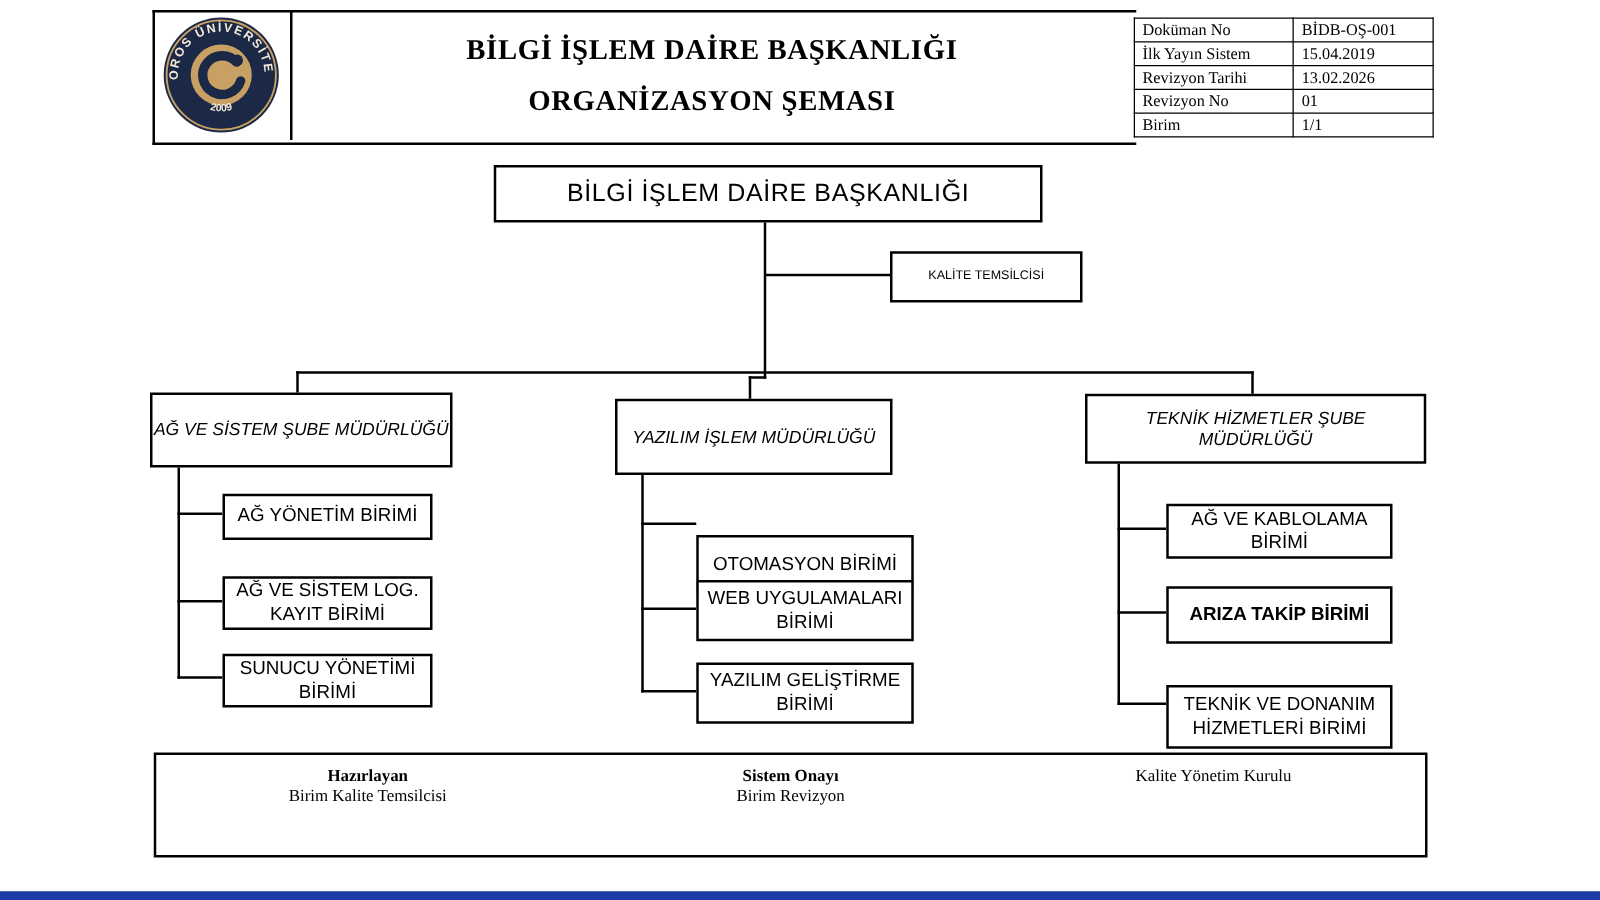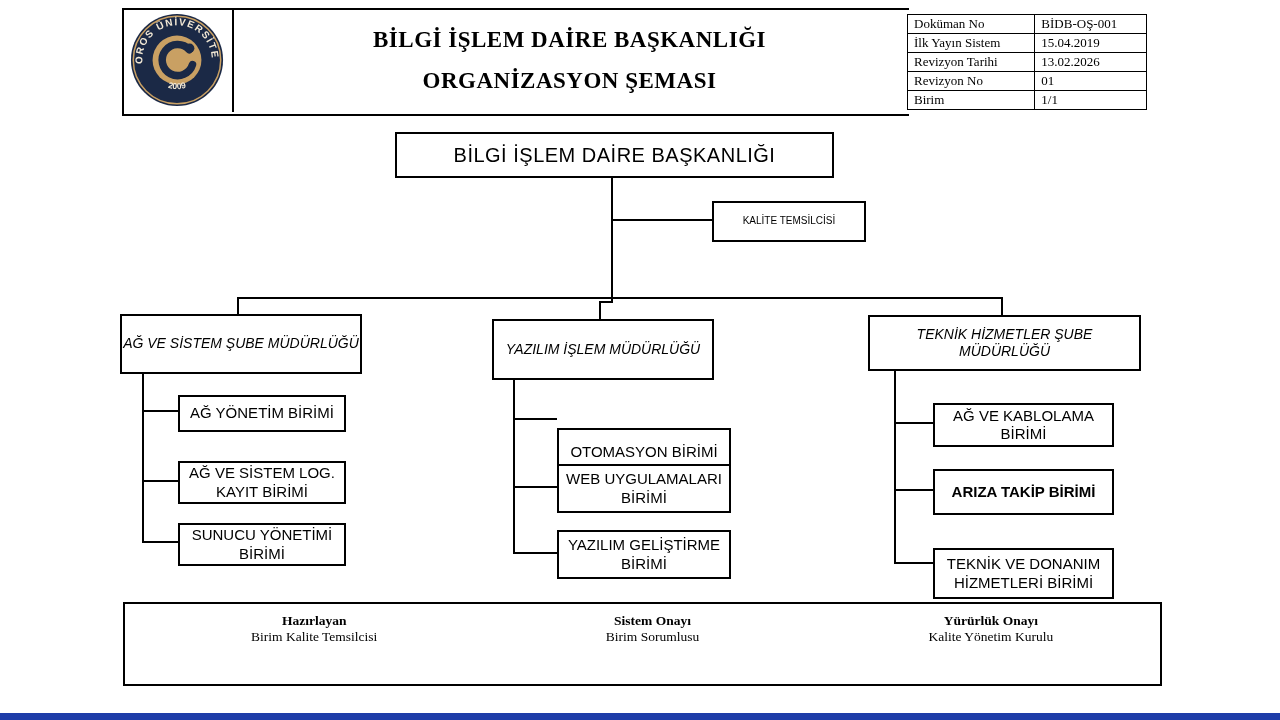--- a/index.html
+++ b/index.html
@@ -23,21 +23,21 @@
   
   .node{position:absolute;border:2px solid #000;background:#fff;display:flex;
         align-items:center;justify-content:center;text-align:center;line-height:1.22;}
   .root-node{font-size:20px;letter-spacing:.5px;}
   .branch-node{font-size:14px;font-style:italic;}
   .unit-node{font-size:15px;}
   .staff-node{font-size:10px;}
   
   .footer-box{position:absolute;left:123px;top:602px;width:1015px;height:80px;
               border:2px solid #000;display:grid;grid-template-columns:1fr 1fr 1fr;
-              font-family:"Liberation Serif",serif;padding-left:20px;}
+              font-family:"Liberation Serif",serif;}
   .footer-col{text-align:center;padding-top:9px;}
   .footer-col .fh{font-weight:bold;font-size:13.5px;}
   .footer-col .fv{font-size:13.5px;}
   .bottom-bar{position:absolute;left:0;top:713px;width:1280px;height:7px;}
 </style>
 </head>
 <body>
 
 <div id="page">
 
@@ -137,23 +137,22 @@
   <div class="node unit-node" style="left:933px;top:469px;width:177px;height:42px;font-weight:bold;">ARIZA TAKİP BİRİMİ</div>
   <div class="node unit-node" style="left:933px;top:548px;width:177px;height:47px;">TEKNİK VE DONANIM HİZMETLERİ BİRİMİ</div>
 
   <div class="footer-box">
     <div class="footer-col">
       <div class="fh">Hazırlayan</div>
       <div class="fv">Birim Kalite Temsilcisi</div>
     </div>
     <div class="footer-col">
       <div class="fh">Sistem Onayı</div>
-      <div class="fv">Birim Sorumlusu</div>
+      <div class="fv">Birim Revizyon</div>
     </div>
     <div class="footer-col">
-      <div class="fh">Yürürlük Onayı</div>
       <div class="fv">Kalite Yönetim Kurulu</div>
     </div>
   </div>
 
   <div class="bottom-bar" style="background: rgb(30, 60, 168);"></div>
 
 </div>
 
 </body></html>

